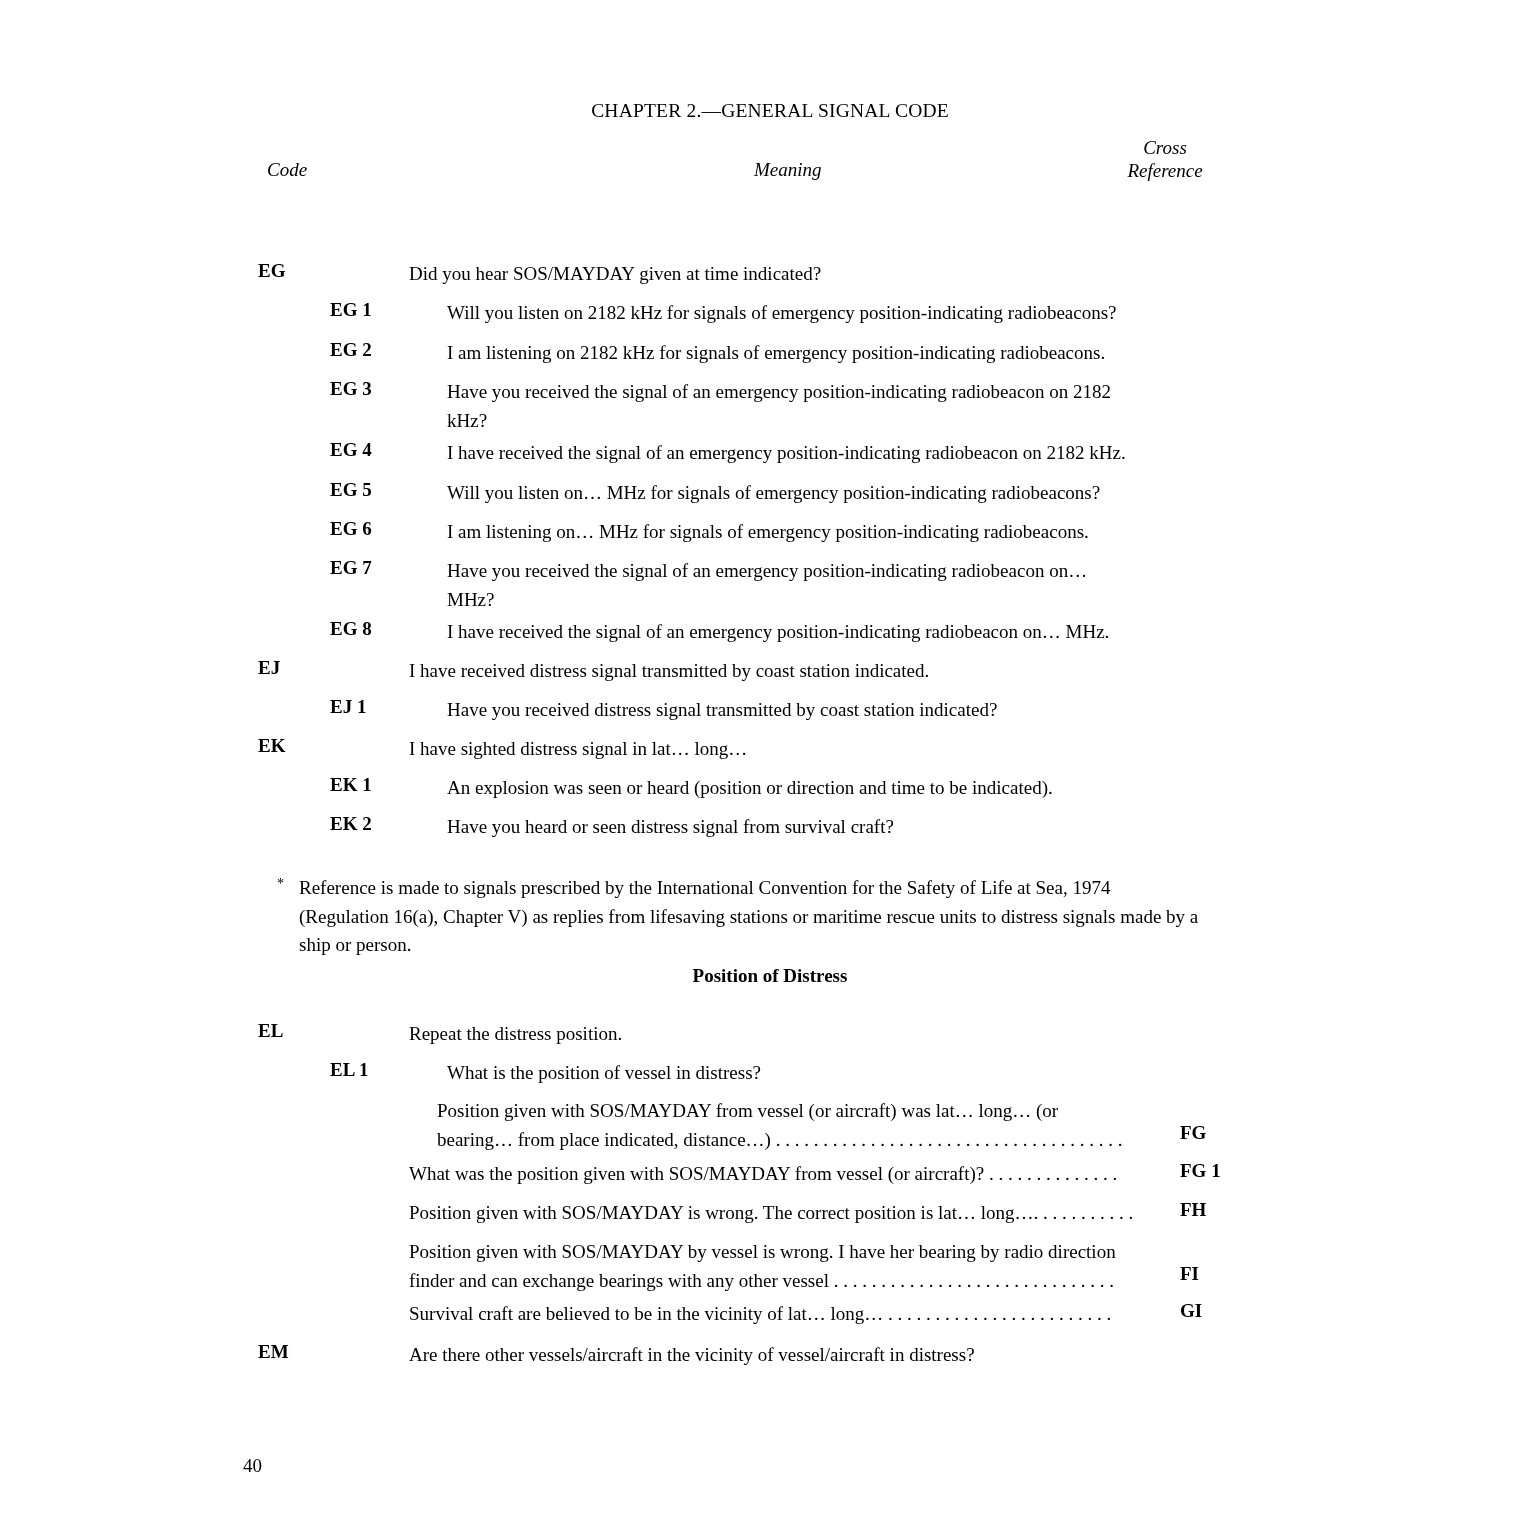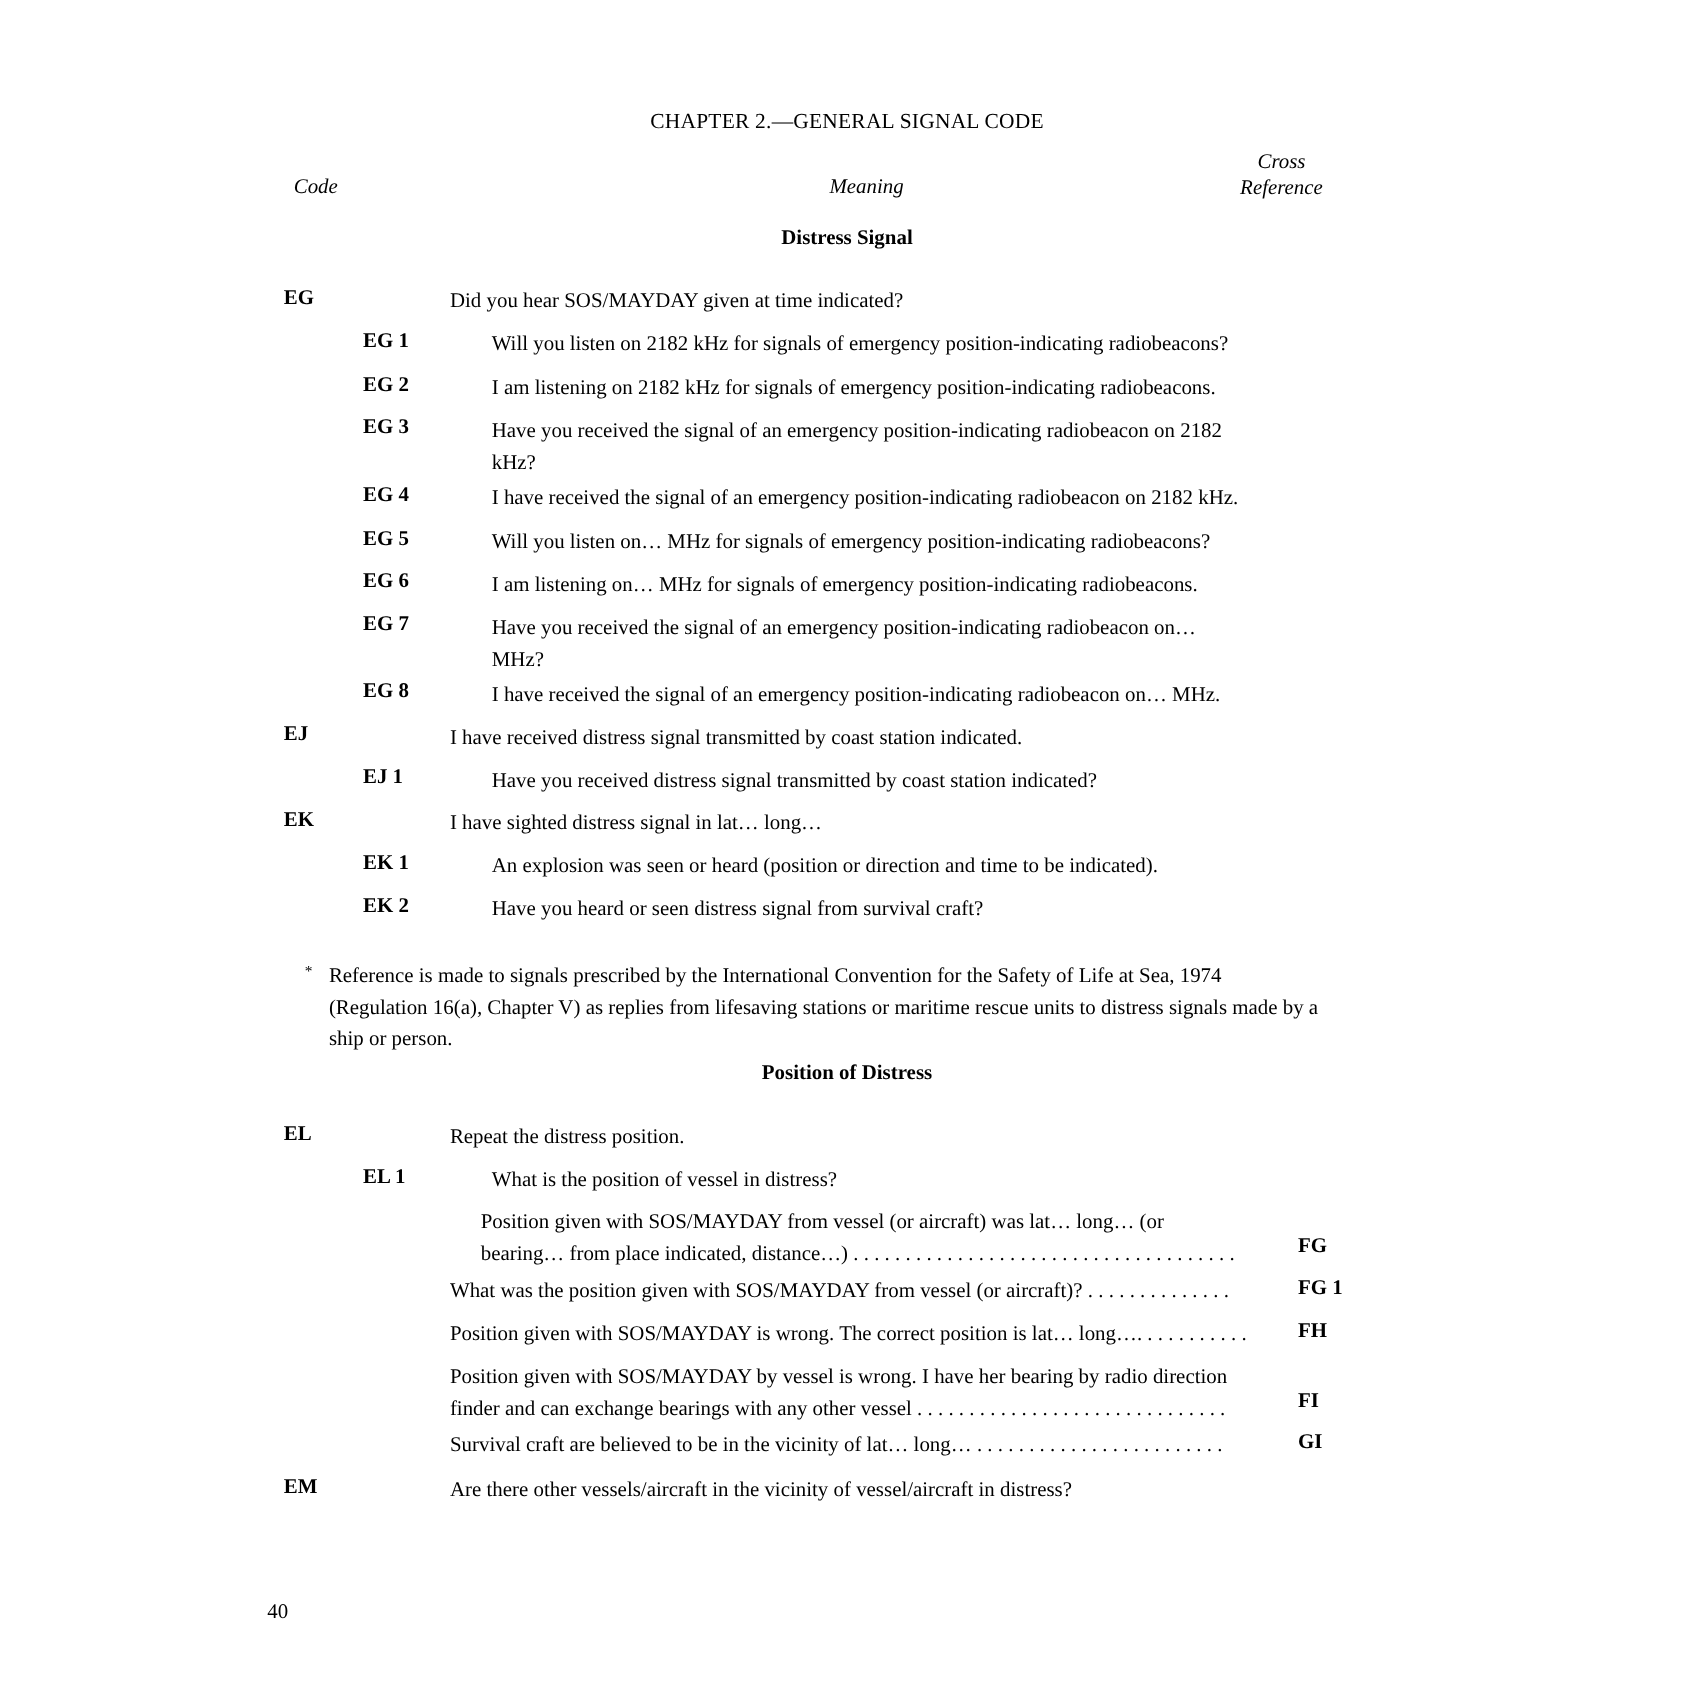--- a/index.html
+++ b/index.html
@@ -139,21 +139,20 @@
 
   <div class="chapter-title">CHAPTER 2.—GENERAL SIGNAL CODE</div>
 
   <div class="col-head col-head-code">Code</div>
   <div class="col-head col-head-meaning">Meaning</div>
   <div class="col-head col-head-xref">
     <div>Cross</div>
     <div>Reference</div>
   </div>
 
-  <div class="section-heading" style="top:206px;">Distress Signal</div>
 
   <div class="entry lvl0" style="top:260px;">
     <span class="code">EG</span>
     <span class="meaning">Did you hear SOS/MAYDAY given at time indicated?</span>
   </div>
   <div class="entry lvl1" style="top:299px;">
     <span class="code">EG 1</span>
     <span class="meaning">Will you listen on 2182 kHz for signals of emergency position-indicating radiobeacons?</span>
   </div>
   <div class="entry lvl1" style="top:339px;">

